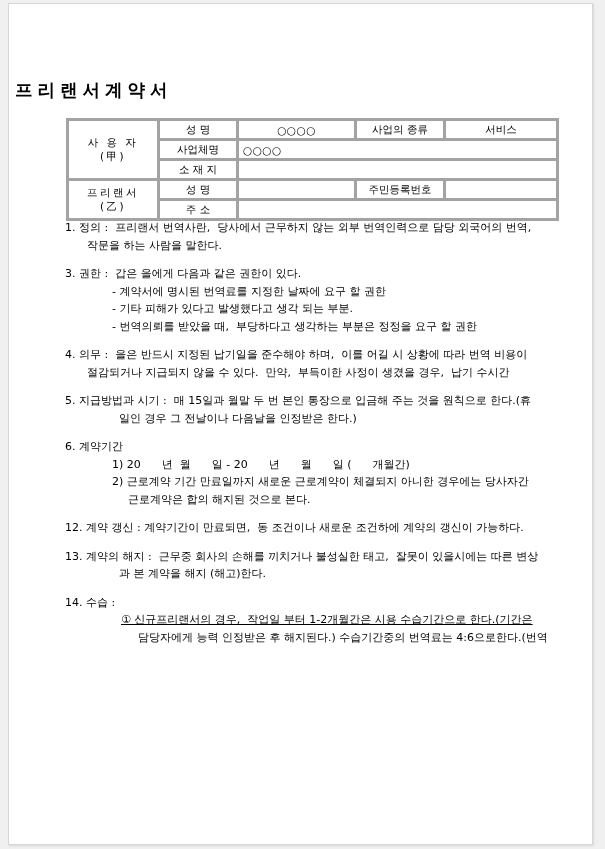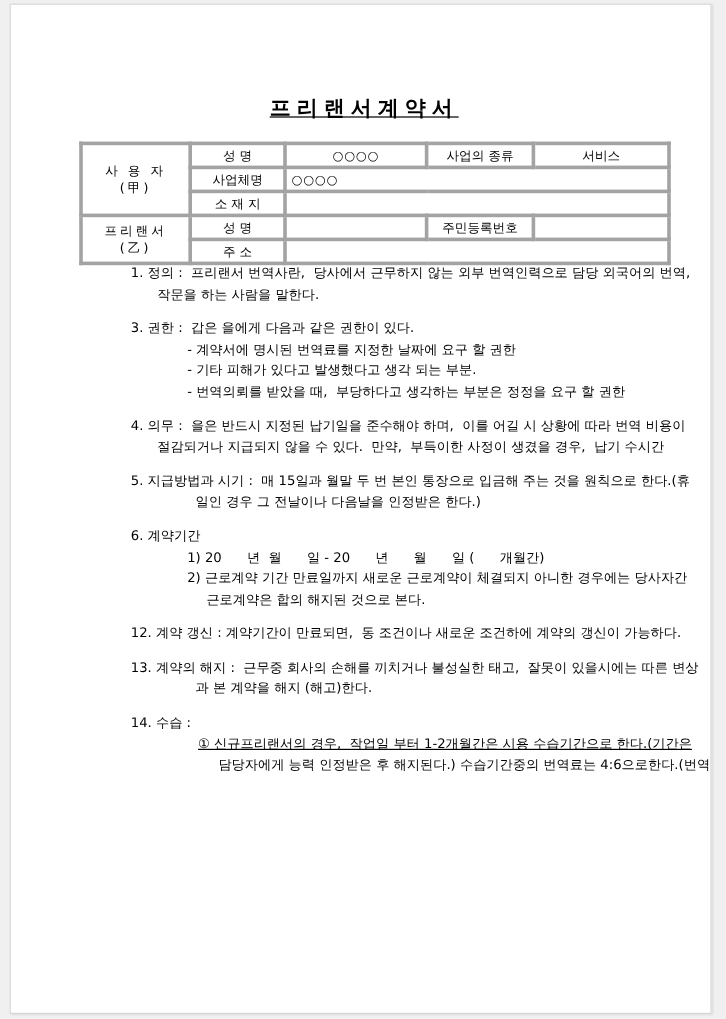--- a/index.html
+++ b/index.html
@@ -19,28 +19,27 @@
     top: 3px;
     width: 585px;
     height: 842px;
     background: #ffffff;
     border: 1px solid #d6d6d6;
     box-shadow: 1px 1px 2px rgba(0,0,0,0.10);
     box-sizing: border-box;
     overflow: hidden;
   }
   .doc-title {
-    text-align: center;
+    text-align: left;
     font-size: 17.5px;
     font-weight: bold;
     letter-spacing: 5px;
     color: #000;
     margin-top: 74px;
     margin-left: 6px;
-    text-decoration: underline;
   }
   
   .party-table {
     position: absolute;
     left: 57px;
     top: 114px;
     width: 490px;
     border-collapse: collapse;
     table-layout: fixed;
     font-size: 10.5px;
@@ -70,21 +69,20 @@
     left: 0;
     top: 215px;
     width: 585px;
     font-size: 11px;
     color: #000;
     line-height: 17.5px;
   }
   .clause {
     position: relative;
     margin-bottom: 11px;
-    padding-left: 44px;
   }
   .clause-line {
     white-space: pre-wrap;
   }
   .lv0 { margin-left: 56px;  text-indent: 0; }
   .lv0-cont { margin-left: 78px; }
   .lv0-cont-wide { margin-left: 110px; }
   .lv1-dash { margin-left: 103px; }
   .lv1-num  { margin-left: 103px; }
   .lv1-num-cont { margin-left: 119px; }

